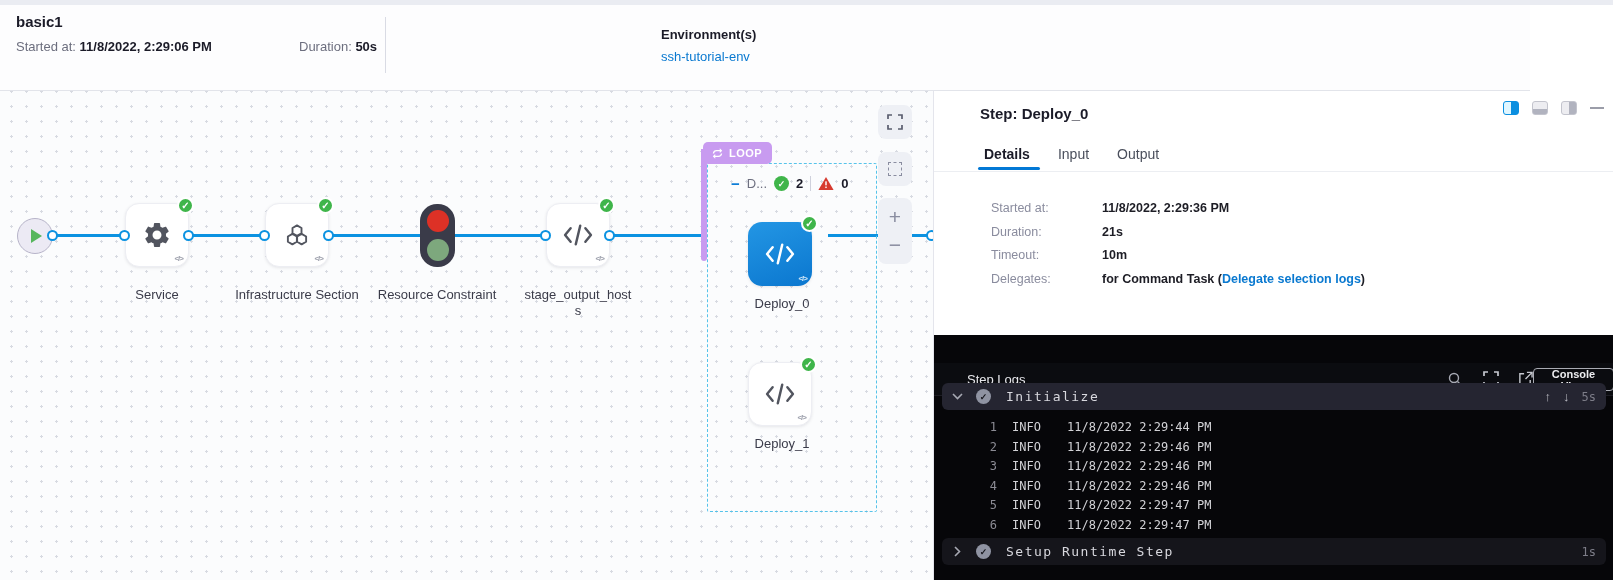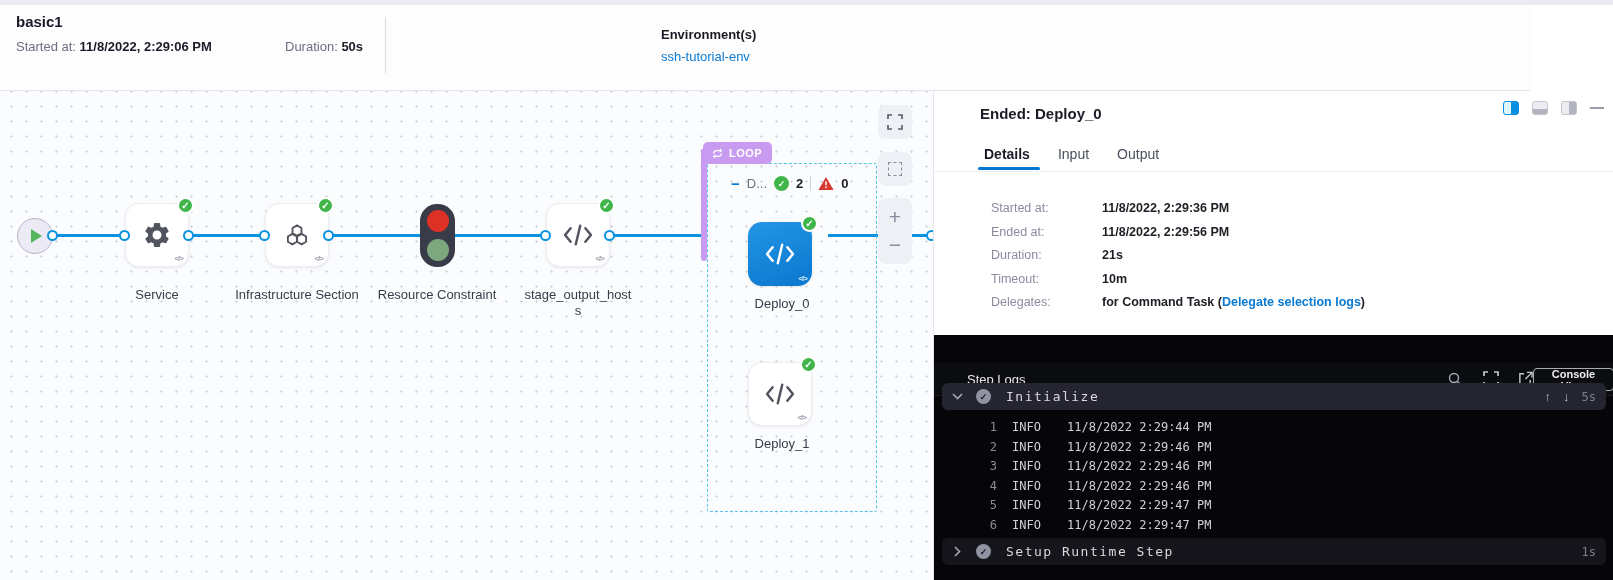--- a/index.html
+++ b/index.html
@@ -6,21 +6,21 @@
   html,body { width:1613px; height:580px; overflow:hidden; background:#fff;
     font-family:"Liberation Sans", sans-serif; }
 
   
   .topstrip { position:absolute; left:0; top:0; width:1613px; height:5px; background:#eaecf2; }
   .topbar { position:absolute; left:0; top:5px; width:1530px; height:86px; background:#fdfdfe; border-bottom:1px solid #e2e4ea; }
   .pipe-name { position:absolute; left:16px; top:8px; font-size:15px; font-weight:700; color:#1b1b28; }
   .kv { font-size:13px; color:#6c6e7e; }
   .kv b { color:#1b1b28; font-weight:700; }
   .started { position:absolute; left:16px; top:34px; }
-  .duration { position:absolute; left:285px; top:34px; }
+  .duration { position:absolute; left:299px; top:34px; }
   .vdiv { position:absolute; left:385px; top:12px; width:1px; height:56px; background:#d9dbe4; }
   .svcgrp .lbl { font-size:13px; font-weight:700; color:#1b1b28; }
   .svcgrp .lnk { font-size:13px; color:#0a79d0; margin-top:7px; cursor:pointer; }
   .svc { position:absolute; left:403px; top:22px; }
   .env { position:absolute; left:661px; top:22px; }
 
   
   .main { position:absolute; left:0; top:91px; width:1613px; height:489px; }
   .canvas { position:absolute; left:0; top:0; width:933px; height:489px; overflow:hidden;
     background-color:#fbfcfd;
@@ -264,44 +264,40 @@
     <div class="cbtn marquee">
       <div class="marquee-sq"></div>
     </div>
     <div class="zoomgrp">
       <span>+</span>
       <span>−</span>
     </div>
   </div>
 
   <aside class="panel">
-    <div class="step-title">Ended: Deploy_0</div>
+    <div class="step-title">Step: Deploy_0</div>
     <div class="viewbtns">
       <div class="vb vb1"></div>
       <div class="vb vb2"></div>
       <div class="vb vb3"></div>
       <div class="vb-min"></div>
     </div>
 
     <div class="tabs">
       <span class="tab active">Details</span>
       <span class="tab">Input</span>
       <span class="tab">Output</span>
     </div>
     <div class="tab-underline"></div>
     <div class="tab-divider"></div>
 
     <div class="details">
       <div class="drow">
         <span class="dlabel">Started at:</span>
         <span class="dvalue">11/8/2022, 2:29:36 PM</span>
-      </div>
-      <div class="drow">
-        <span class="dlabel">Ended at:</span>
-        <span class="dvalue">11/8/2022, 2:29:56 PM</span>
       </div>
       <div class="drow">
         <span class="dlabel">Duration:</span>
         <span class="dvalue">21s</span>
       </div>
       <div class="drow">
         <span class="dlabel">Timeout:</span>
         <span class="dvalue">10m</span>
       </div>
       <div class="drow">

